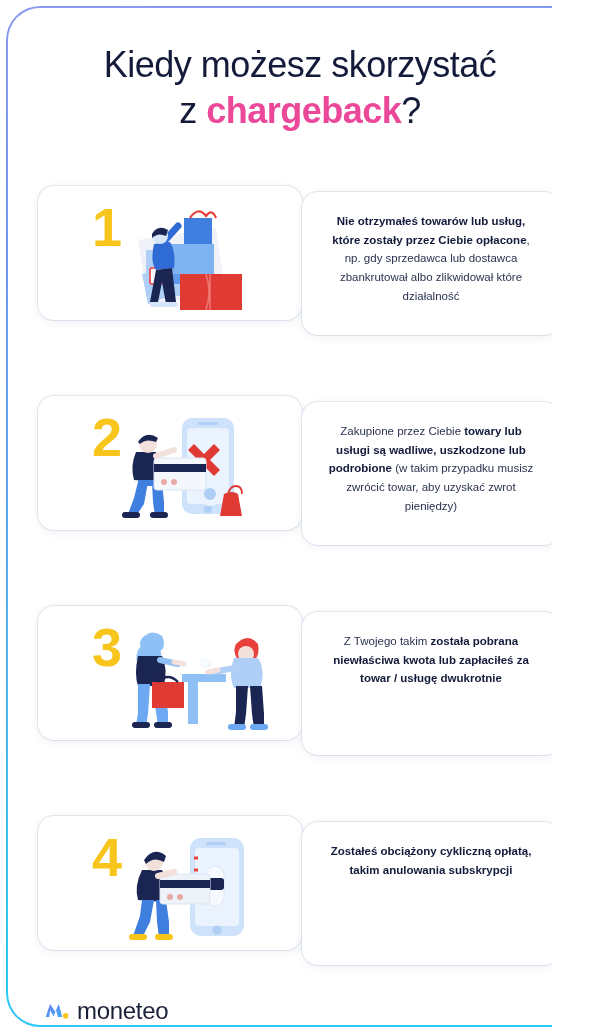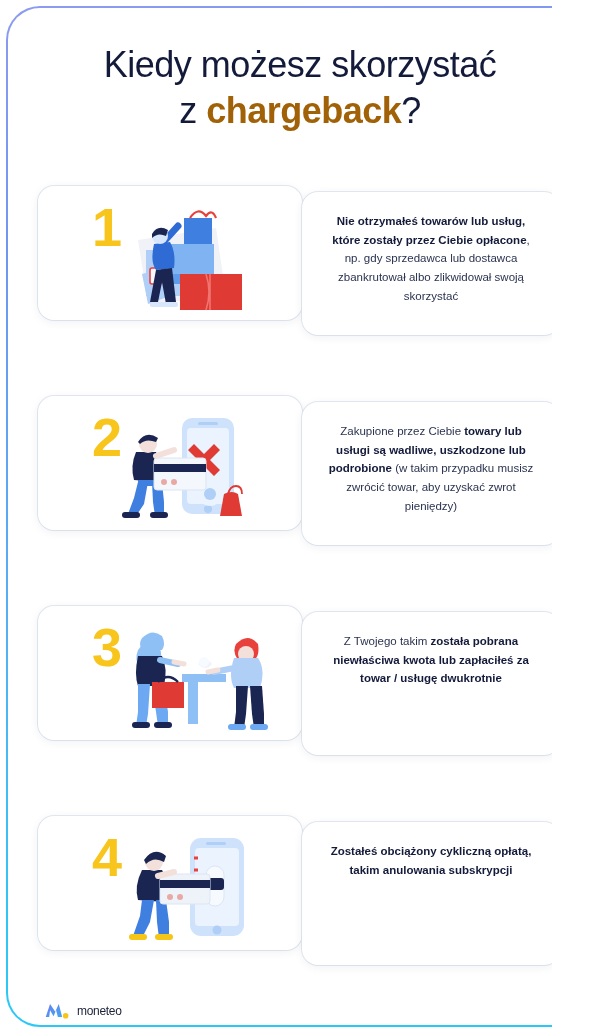--- a/index.html
+++ b/index.html
@@ -56,21 +56,21 @@
     top: 42px;
     width: 540px;
     text-align: center;
     color: #131A3A;
     font-size: 36px;
     font-weight: 400;
     line-height: 1.28;
     letter-spacing: -0.5px;
   }
   .title .accent {
-    color: #a16207;
+    color: #ec4899;
     font-weight: 700;
   }
   .title-line2 { display: block; }
 
   
   .step {
     position: absolute;
     left: 0;
     width: 600px;
   }
@@ -138,21 +138,21 @@
     top: 999px;
     height: 24px;
     display: flex;
     align-items: center;
     gap: 7px;
     background: #ffffff;
     padding-right: 10px;
   }
   .logo-mark { width: 26px; height: 20px; display: block; }
   .logo-text {
-    font-size: 12px;
+    font-size: 24px;
     color: #1B2138;
     letter-spacing: -0.3px;
     font-weight: 400;
   }
 </style>
 </head>
 <body>
 
 <div id="infographic">
 
@@ -186,21 +186,21 @@
         <path d="M56 52 q-4 18 2 26 l18 -2 q2 -16 -4 -26 z" fill="#2F6BD4"></path>
         <circle cx="62" cy="44" r="8" fill="#D7E6FA"></circle>
         <path d="M54 42 q6 -10 16 -4 l-2 6 q-8 -4 -14 2 z" fill="#1B2552"></path>
         <path d="M58 78 l16 -2 l4 34 l-10 2 l-4 -22 l-4 20 l-8 0 z" fill="#1B2552"></path>
         <rect x="52" y="110" width="16" height="5" rx="2" fill="#D7E6FA"></rect>
         <rect x="66" y="110" width="14" height="5" rx="2" fill="#D7E6FA"></rect>
       </svg>
     </div>
     <div class="card card-text">
       <div class="step-text">
-        <b>Nie otrzymałeś towarów lub usług, które zostały przez Ciebie opłacone</b><span>, np. gdy sprzedawca lub dostawca zbankrutował albo zlikwidował swoją skorzystać</span>
+        <b>Nie otrzymałeś towarów lub usług, które zostały przez Ciebie opłacone</b><span>, np. gdy sprzedawca lub dostawca zbankrutował albo zlikwidował które działalność</span>
       </div>
     </div>
   </div>
 
   <div class="step step-2">
     <div class="card card-illu">
       <div class="step-num">2</div>
       <svg class="illu" viewBox="0 0 200 126">
         <rect x="84" y="16" width="52" height="96" rx="10" fill="#CFE2FB"></rect>
         <rect x="89" y="26" width="42" height="76" rx="4" fill="#EAF3FE"></rect>

